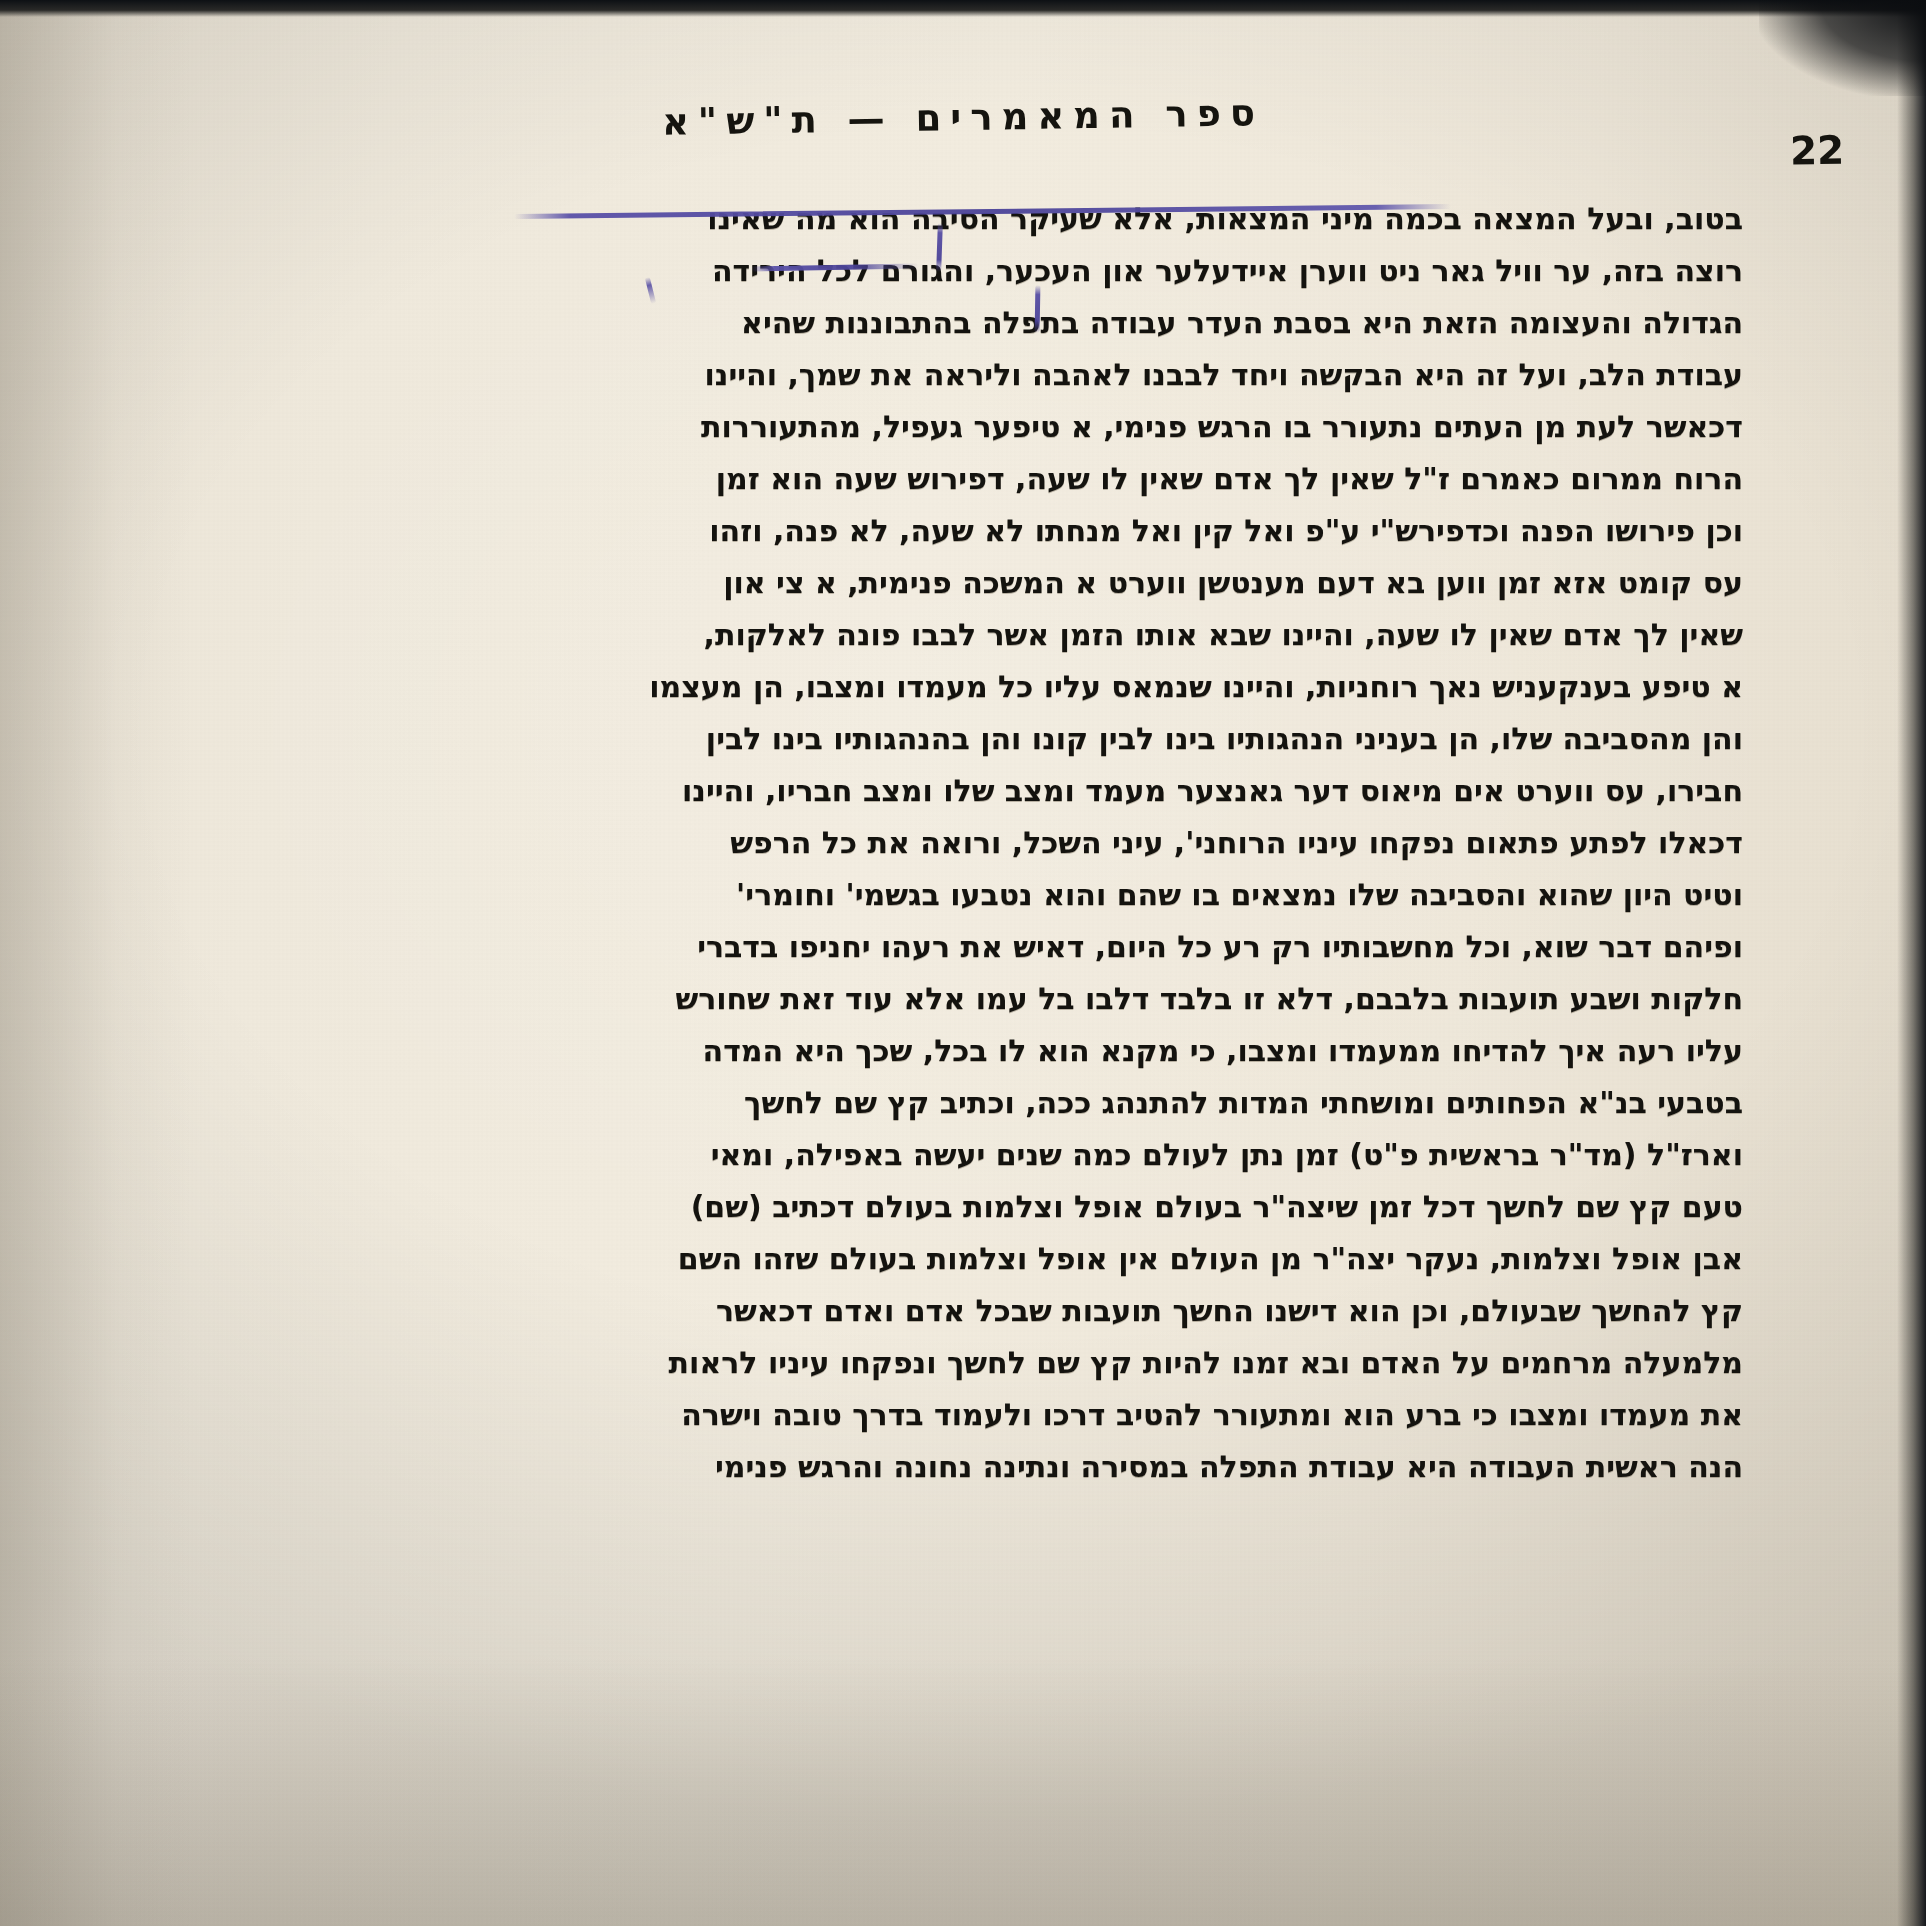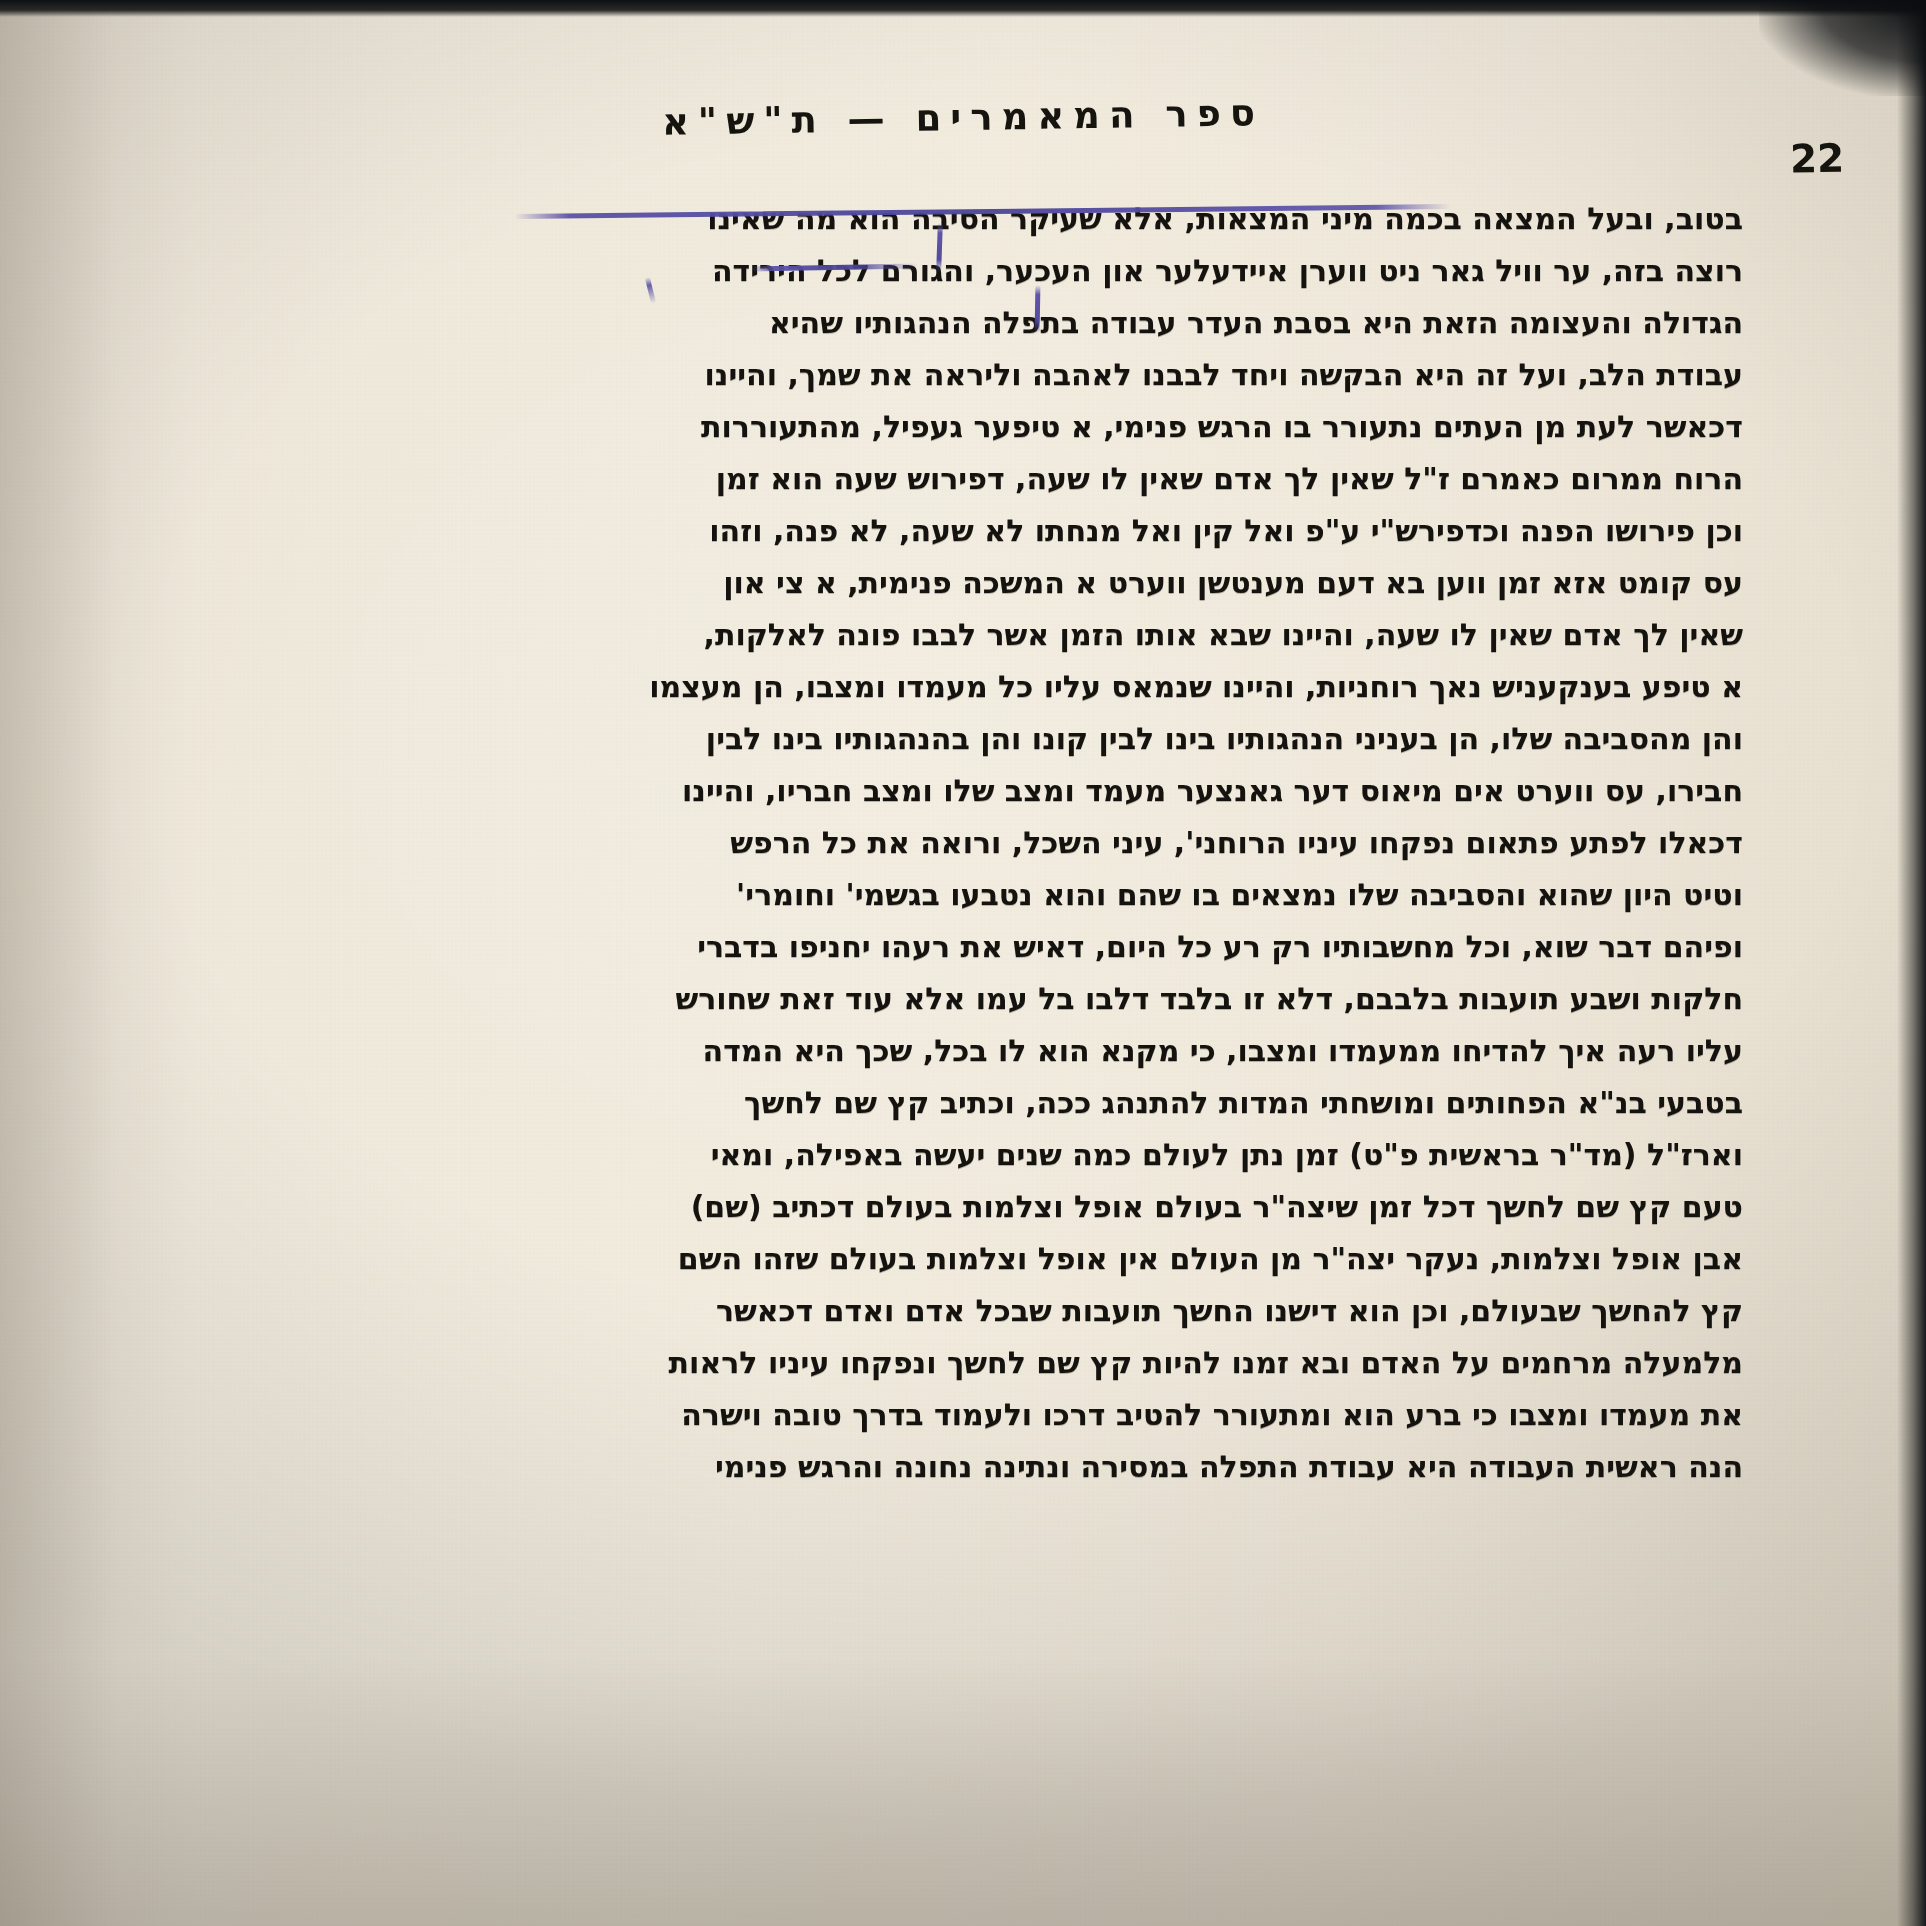--- a/index.html
+++ b/index.html
@@ -101,21 +101,21 @@
     direction: rtl;
     color: #15140f;
     font-family: "DejaVu Sans", sans-serif;
     font-weight: 700;
     font-size: 37px;
     letter-spacing: 9px;
     transform: rotate(-0.9deg);
   }
   #page-number {
     position: absolute;
-    top: 136px;
+    top: 128px;
     right: 82px;
     color: #15140f;
     font-family: "DejaVu Sans", sans-serif;
     font-weight: 700;
     font-size: 39px;
     transform: rotate(-0.9deg);
   }
 
   
   .ink {
@@ -185,21 +185,21 @@
   <div id="dark-edge-right"></div>
   <div id="dark-corner"></div>
 
   <div id="running-head">ספר המאמרים — ת"ש"א</div>
   <div id="page-number">22</div>
 
   <div id="text-column">
     <p>
       <span class="line">בטוב, ובעל המצאה בכמה מיני המצאות, אלא שעיקר הסיבה הוא מה שאינו</span>
       <span class="line">רוצה בזה, ער וויל גאר ניט ווערן איידעלער און העכער, והגורם לכל הירידה</span>
-      <span class="line">הגדולה והעצומה הזאת היא בסבת העדר עבודה בתפלה הנהגותיו שהיא</span>
+      <span class="line">הגדולה והעצומה הזאת היא בסבת העדר עבודה בתפלה בהתבוננות שהיא</span>
       <span class="line">עבודת הלב, ועל זה היא הבקשה ויחד לבבנו לאהבה וליראה את שמך, והיינו</span>
       <span class="line">דכאשר לעת מן העתים נתעורר בו הרגש פנימי, א טיפער געפיל, מהתעוררות</span>
       <span class="line">הרוח ממרום כאמרם ז"ל שאין לך אדם שאין לו שעה, דפירוש שעה הוא זמן</span>
       <span class="line">וכן פירושו הפנה וכדפירש"י ע"פ ואל קין ואל מנחתו לא שעה, לא פנה, וזהו</span>
       <span class="line">עס קומט אזא זמן ווען בא דעם מענטשן ווערט א המשכה פנימית, א צי און</span>
       <span class="line">שאין לך אדם שאין לו שעה, והיינו שבא אותו הזמן אשר לבבו פונה לאלקות,</span>
       <span class="line">א טיפע בענקעניש נאך רוחניות, והיינו שנמאס עליו כל מעמדו ומצבו, הן מעצמו</span>
       <span class="line">והן מהסביבה שלו, הן בעניני הנהגותיו בינו לבין קונו והן בהנהגותיו בינו לבין</span>
       <span class="line">חבירו, עס ווערט אים מיאוס דער גאנצער מעמד ומצב שלו ומצב חבריו, והיינו</span>
       <span class="line">דכאלו לפתע פתאום נפקחו עיניו הרוחני', עיני השכל, ורואה את כל הרפש</span>

